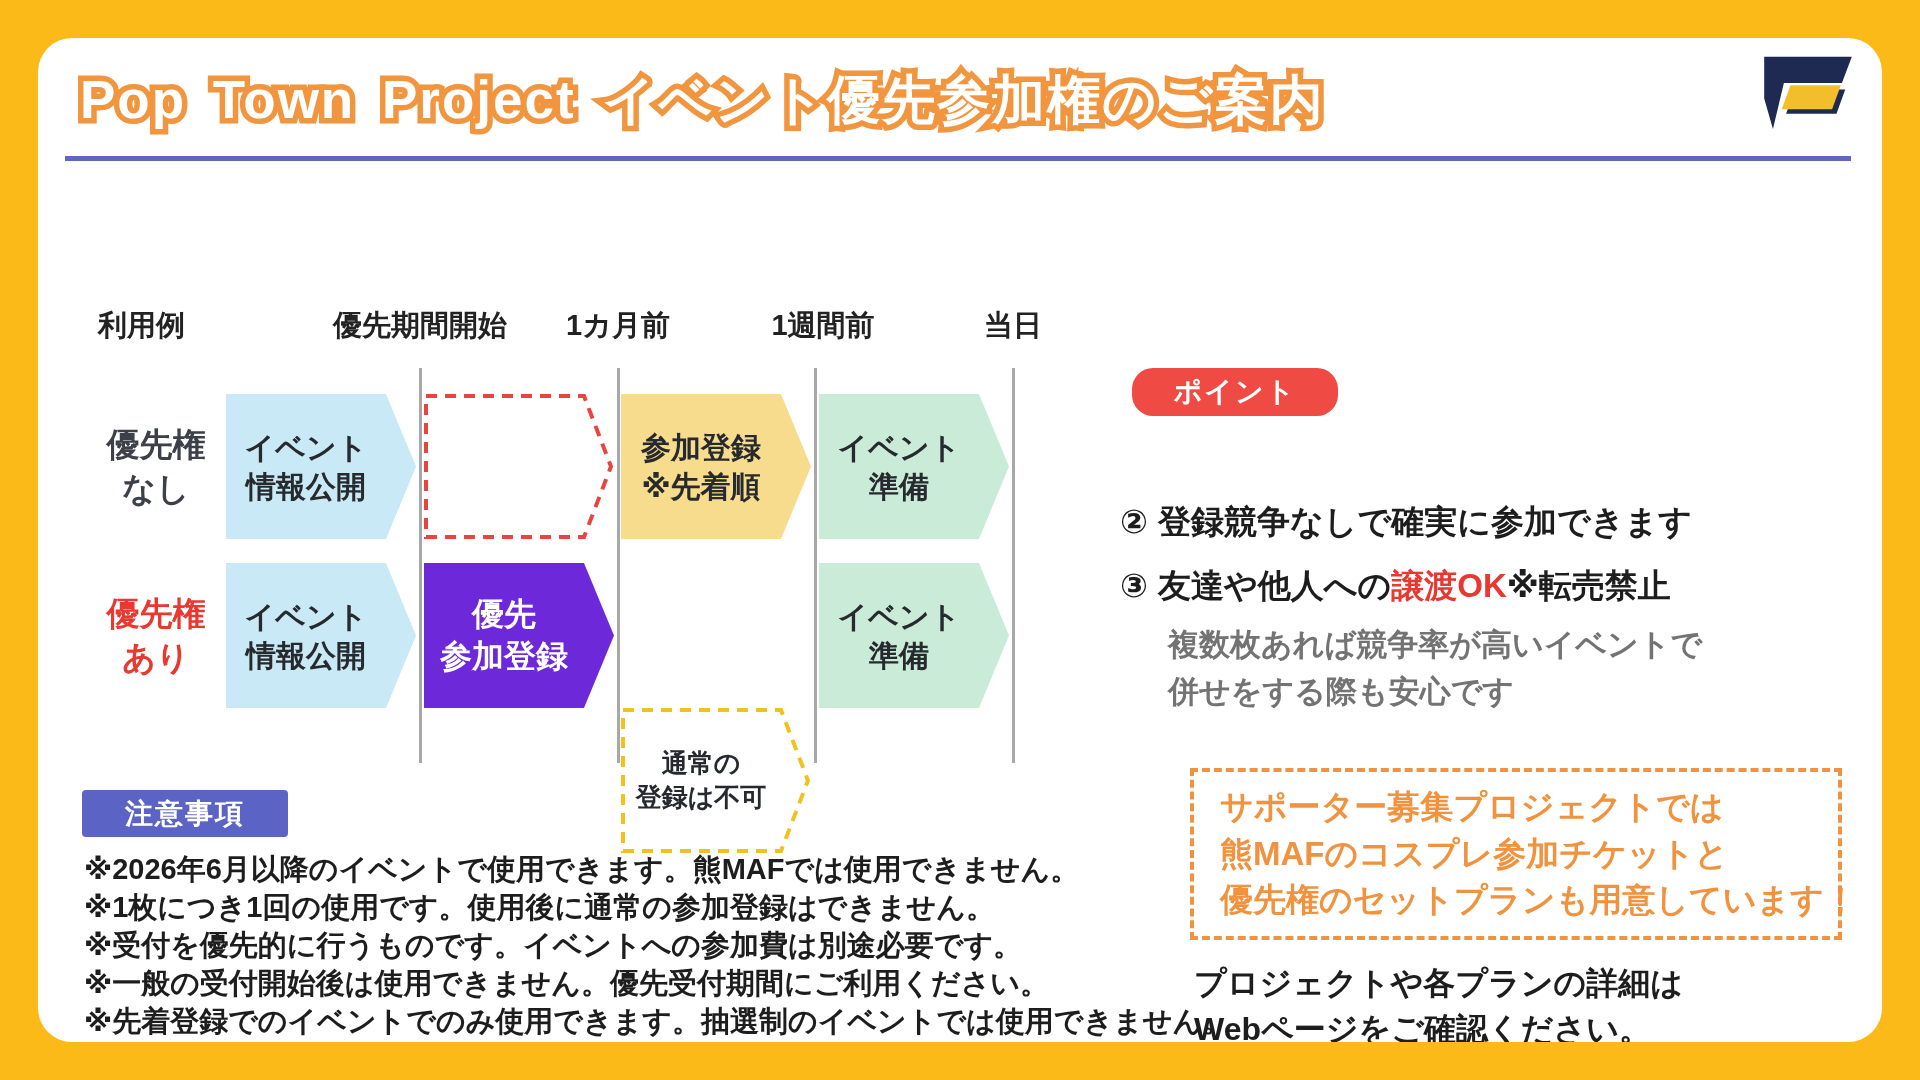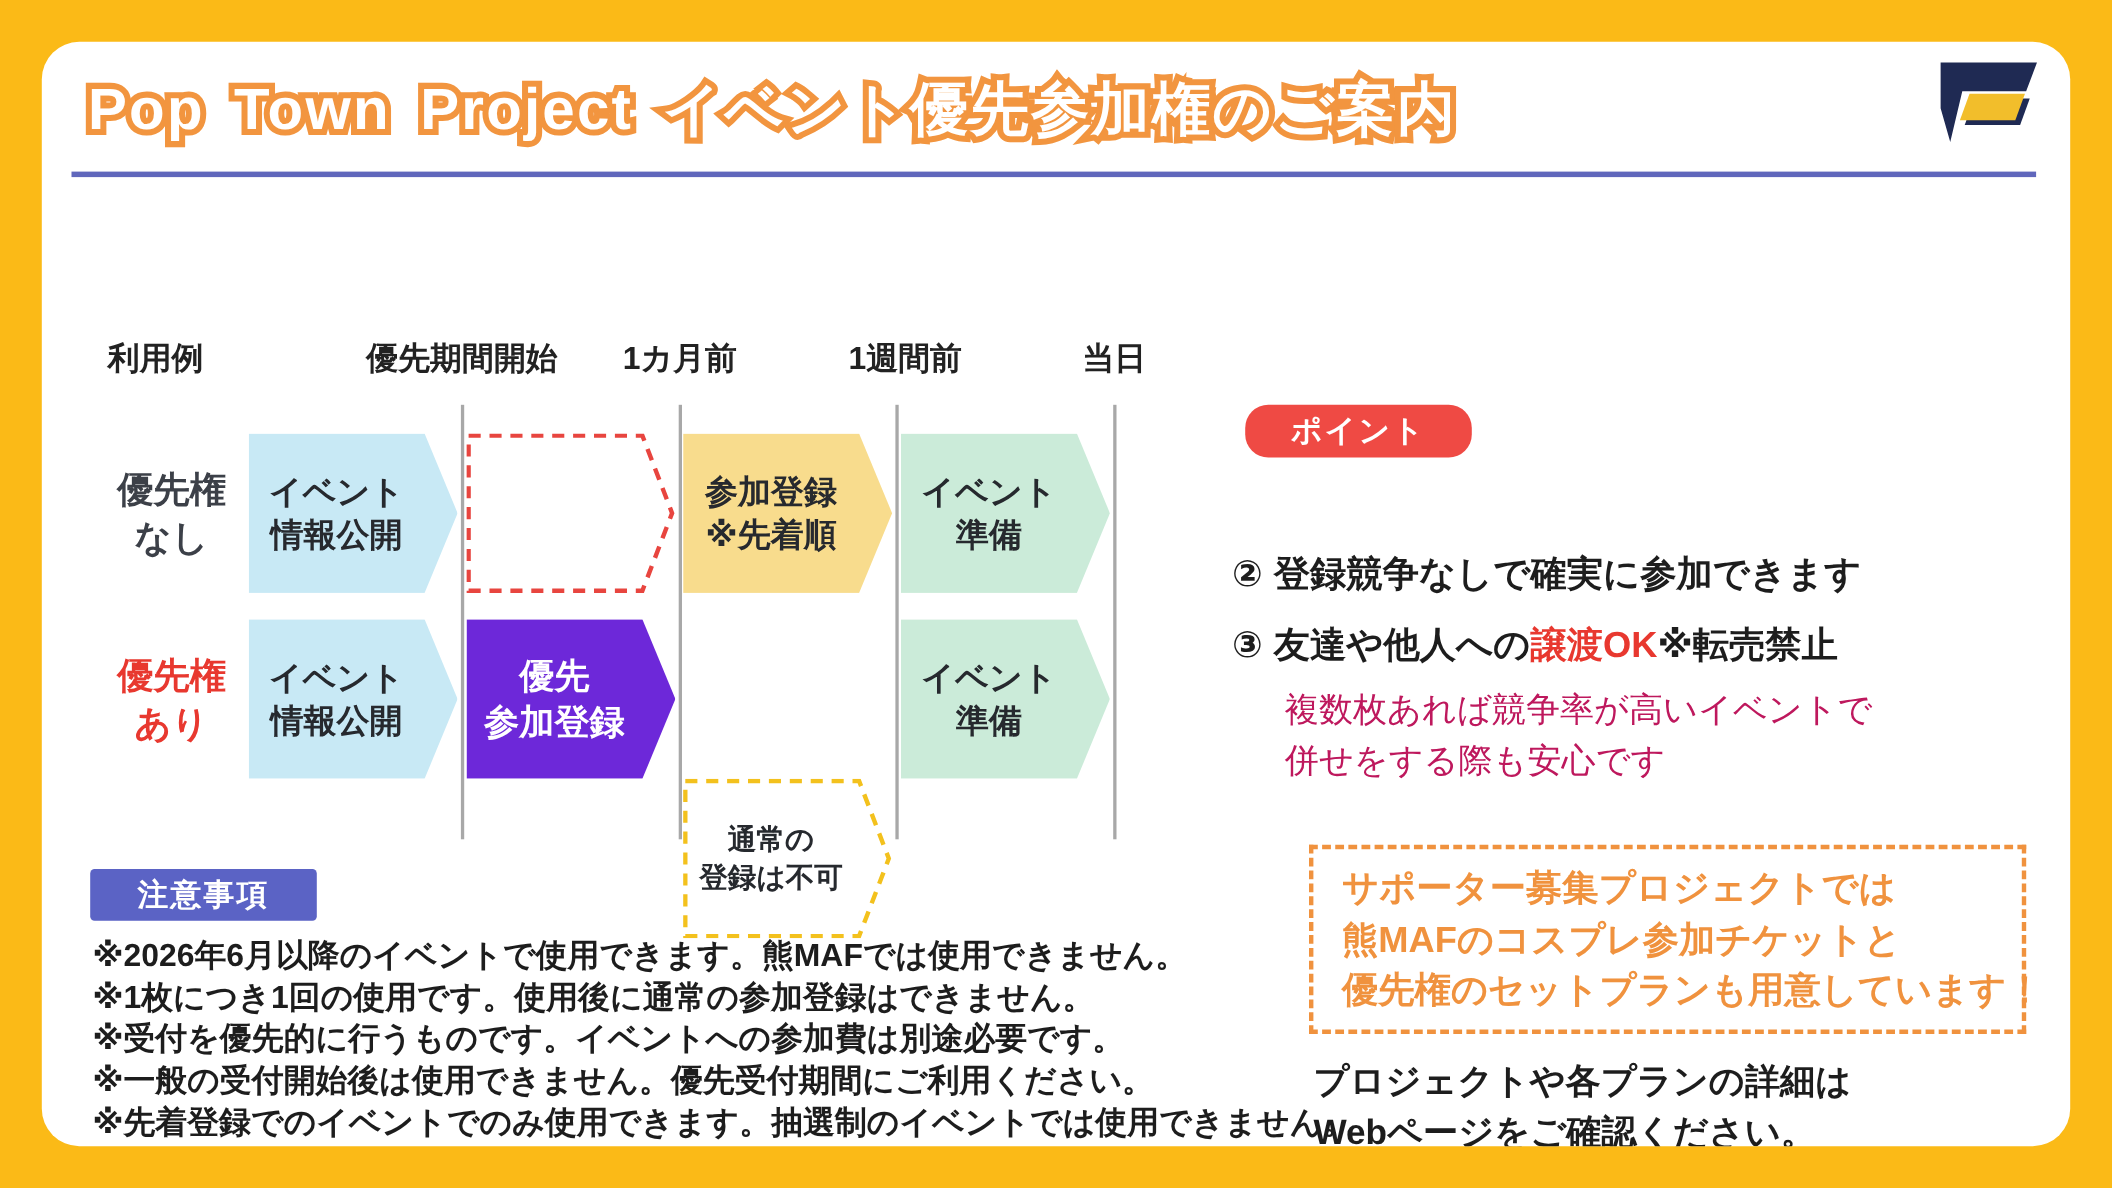--- a/index.html
+++ b/index.html
@@ -34,21 +34,21 @@
   .c-green{background:#CBEBD9;}
   .c-red{background:#6d28d9;color:#ffffff;font-size:32px;}
   .cell.small{font-size:26px;}
   .dash-svg{position:absolute;left:0;top:0;z-index:-1;}
   .cell.dashwrap{position:relative;z-index:1;}
 
   
   .pt-badge{left:1082px;top:330px;width:206px;height:48px;background:#EF4A44;border-radius:21px;color:#fff;font-size:28px;font-weight:bold;display:flex;align-items:center;justify-content:center;letter-spacing:2px;margin-left:12px;}
   .point{left:1082px;font-size:33px;font-weight:bold;color:#1D1D1D;white-space:nowrap;}
   .pnum{margin-right:10px;}
-  .pt-note{left:1130px;font-size:31px;font-weight:normal;color:#be185d;line-height:1.5;white-space:nowrap;}
+  .pt-note{left:1130px;font-size:31px;font-weight:bold;color:#737373;line-height:1.5;white-space:nowrap;}
 
   
   .nt-badge{left:44px;top:752px;width:206px;height:47px;background:#5B63C5;border-radius:4px;color:#fff;font-size:28px;font-weight:bold;display:flex;align-items:center;justify-content:center;letter-spacing:2px;}
   .notes{left:46px;top:812px;font-size:29px;font-weight:bold;color:#1D1D1D;line-height:38px;white-space:nowrap;}
 
   
   .promo-box{left:1152px;top:730px;width:652px;height:172px;border:4px dashed #F0923E;display:flex;flex-direction:column;justify-content:center;padding:10px 26px;font-size:33px;font-weight:bold;color:#F0923E;line-height:1.42;white-space:nowrap;}
   .promo-footer{left:1156px;top:922px;font-size:32px;font-weight:bold;color:#1D1D1D;line-height:1.45;white-space:nowrap;}
 </style>
 </head>

